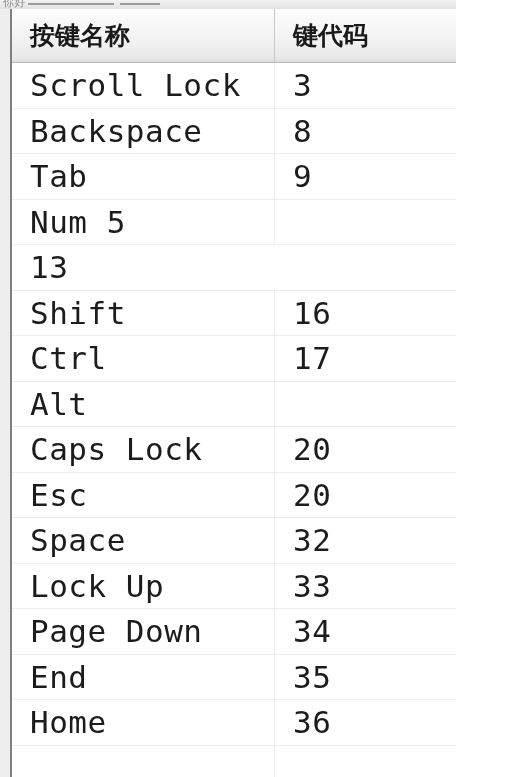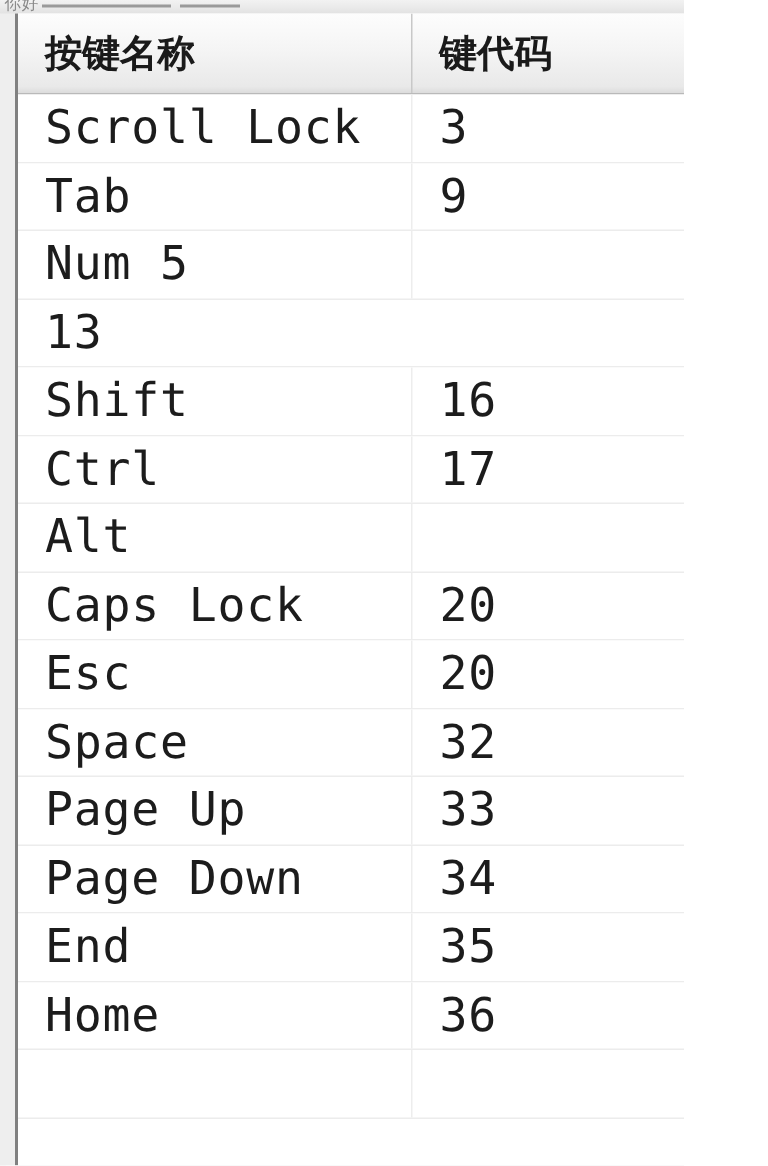--- a/index.html
+++ b/index.html
@@ -9,21 +9,21 @@
     height: 777px;
     overflow: hidden;
     background: #ffffff;
     font-family: "Liberation Sans", sans-serif;
   }
 
   #root {
     position: relative;
     width: 456px;
     height: 777px;
-    background: #e5e5e5;
+    background: #0369a1;
     overflow: hidden;
     text-decoration: underline;
   }
 
   
   .top-strip {
     position: absolute;
     left: 0; top: 0;
     width: 512px; height: 9px;
     background: linear-gradient(to bottom,#f2f2f2 0%,#eaeaea 55%,#e2e2e2 100%);
@@ -236,20 +236,24 @@
       <div class="th col-name">按键名称</div>
       <div class="th col-code">键代码</div>
     </div>
 
     <div class="grid-body" id="grid-body">
         <div class="grid-row">
           <div class="td col-name">Scroll Lock</div>
           <div class="td col-code">3</div>
         </div>
         <div class="grid-row">
+          <div class="td col-name">Backspace</div>
+          <div class="td col-code">8</div>
+        </div>
+        <div class="grid-row">
           <div class="td col-name">Tab</div>
           <div class="td col-code">9</div>
         </div>
         <div class="grid-row">
           <div class="td col-name">Num 5</div>
         </div>
         <div class="grid-row">
           <div class="td col-code">13</div>
         </div>
         <div class="grid-row">
@@ -269,21 +273,21 @@
         </div>
         <div class="grid-row">
           <div class="td col-name">Esc</div>
           <div class="td col-code">20</div>
         </div>
         <div class="grid-row">
           <div class="td col-name">Space</div>
           <div class="td col-code">32</div>
         </div>
         <div class="grid-row">
-          <div class="td col-name">Page Up</div>
+          <div class="td col-name">Lock Up</div>
           <div class="td col-code">33</div>
         </div>
         <div class="grid-row">
           <div class="td col-name">Page Down</div>
           <div class="td col-code">34</div>
         </div>
         <div class="grid-row">
           <div class="td col-name">End</div>
           <div class="td col-code">35</div>
         </div>

